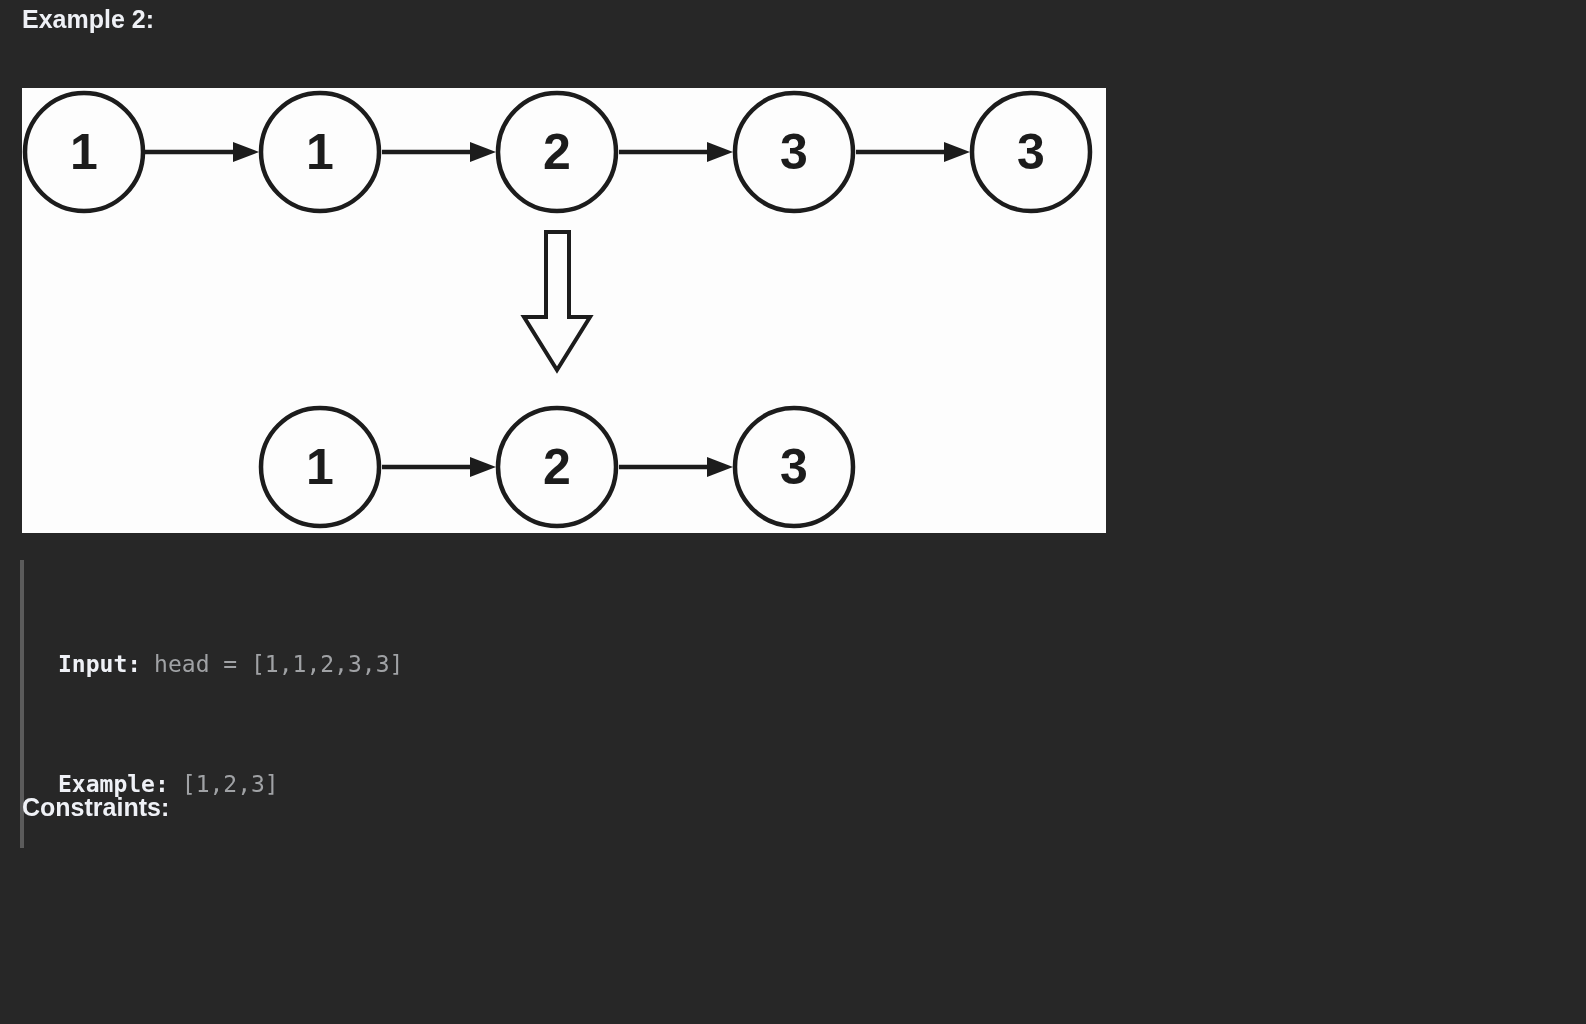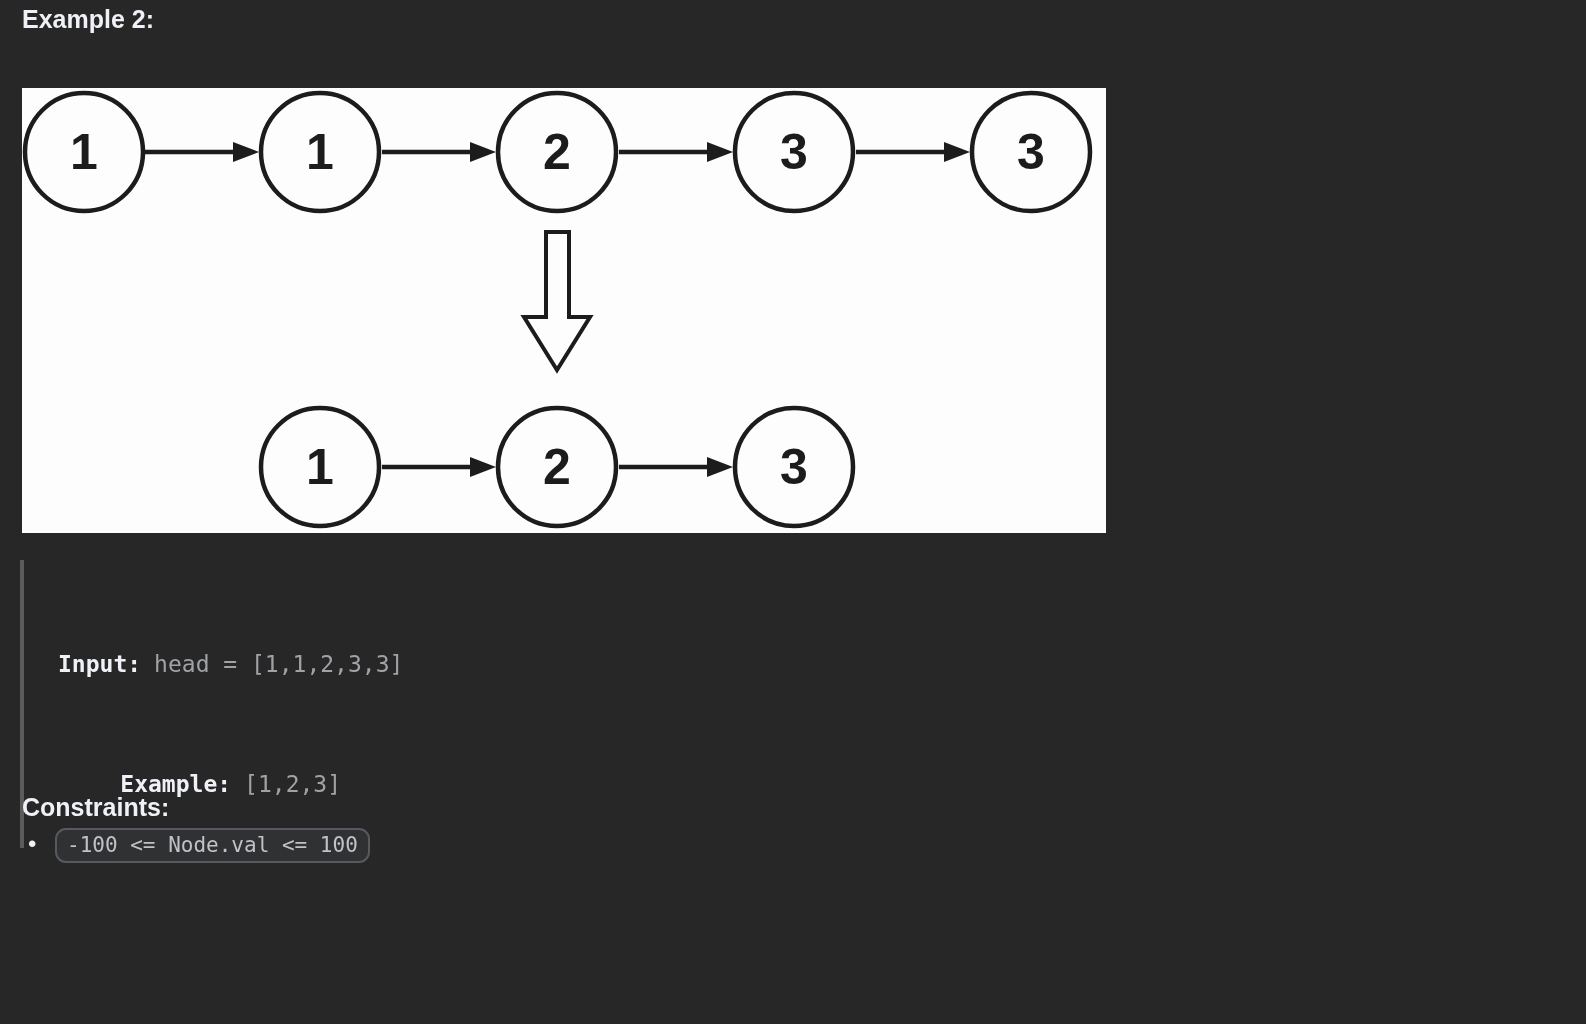--- a/index.html
+++ b/index.html
@@ -45,21 +45,20 @@
   .code-block {
     position: absolute;
     left: 20px;
     top: 560px;
     border-left: 4px solid #5b5b5b;
     padding: 4px 0 4px 34px;
     font-family: "DejaVu Sans Mono", monospace;
     font-size: 23px;
     line-height: 40px;
     white-space: pre;
-    text-align: center;
   }
   .code-label { color: #eff1f6; font-weight: 700; }
   .code-value { color: #a0a2a5; margin-left: 13px; }
 
   .constraints-list {
     position: absolute;
     left: 22px;
     top: 827px;
     list-style: none;
     width: 1400px;
@@ -167,14 +166,13 @@
 </div>
 
 <div class="code-block">
   <div><span class="code-label">Input:</span><span class="code-value">head = [1,1,2,3,3]</span></div>
   <div><span class="code-label">Example:</span><span class="code-value">[1,2,3]</span></div>
 </div>
 
 <div class="constraints-heading">Constraints:</div>
 
 <ul class="constraints-list">
-  <li><span></span><span class="bold-word"></span><span class="chip">-100 &lt;= Node.val &lt;= 100</span><span></span></li>
 </ul>
 
 </body></html>

